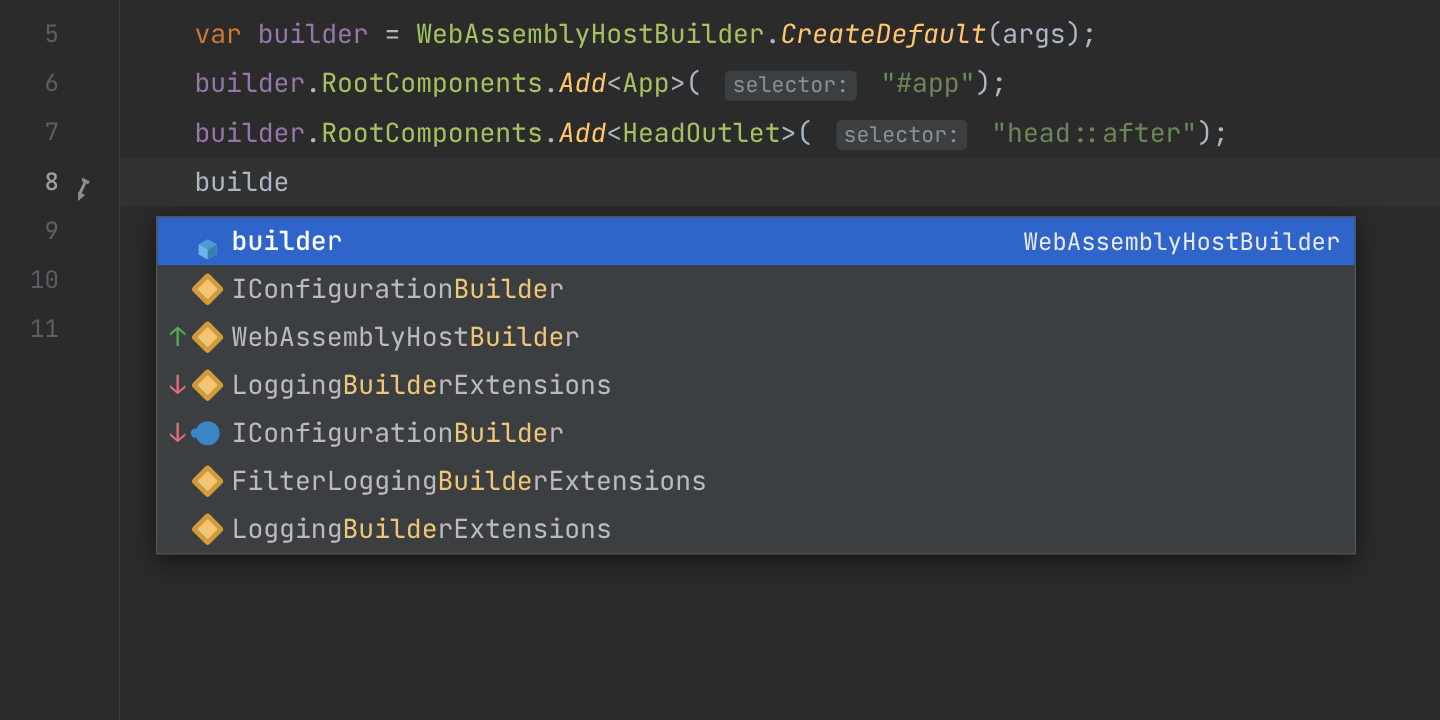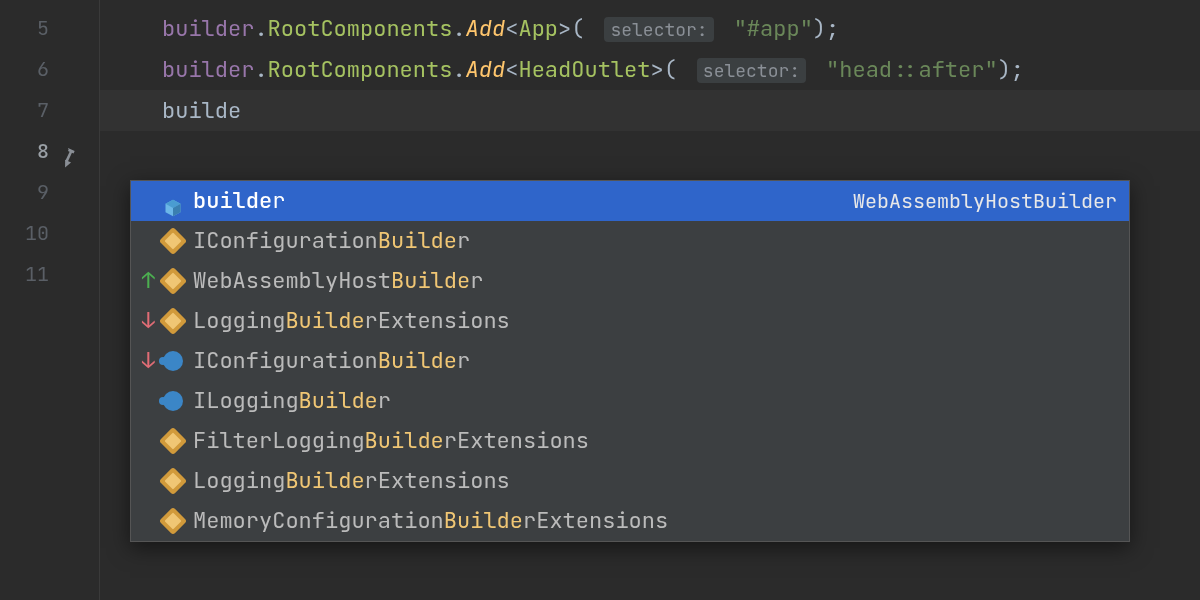--- a/index.html
+++ b/index.html
@@ -132,20 +132,21 @@
             <path d="M13.3 2l5.7 5.7-2 2-1.4-1.4L8 16l-2-2 7.6-7.6-1.4-1.4 1.1-1 zM3 21l3-8 5 5-8 3z" transform="rotate(-20 12 12)"></path>
           </svg></span></div>
       <div class="ln">9</div>
       <div class="ln">10</div>
       <div class="ln">11</div>
     </div>
   <div class="code" id="code">
     <div class="ghost">
       
     </div>
+    <div class="line"><span class="kw">var</span><span class="dot"> </span><span class="var">builder</span><span class="dot"> = </span><span class="type">WebAssemblyHostBuilder</span><span class="dot">.</span><span class="call">CreateDefault</span><span class="par">(</span><span class="dot">args</span><span class="par">);</span></div>
       <div class="line"><span class="var">builder</span><span class="dot">.</span><span class="type">RootComponents</span><span class="dot">.</span><span class="call">Add</span><span class="ang">&lt;</span><span class="type">App</span><span class="ang">&gt;</span><span class="par">(</span><span class="hint">selector:</span><span class="str">"#app"</span><span class="par">);</span></div>
       <div class="line"><span class="var">builder</span><span class="dot">.</span><span class="type">RootComponents</span><span class="dot">.</span><span class="call">Add</span><span class="ang">&lt;</span><span class="type">HeadOutlet</span><span class="ang">&gt;</span><span class="par">(</span><span class="hint">selector:</span><span class="str">"head::after"</span><span class="par">);</span></div>
       <div class="line active"><span class="dot">builde</span></div>
       <div class="line"></div>
       <div class="line"></div>
       <div class="line"></div>
       <div class="popup" id="popup">
         <div class="row selected">
           <span class="mark "></span>
           <span class="icon">
@@ -182,40 +183,26 @@
         <div class="row">
           <span class="mark down">↓</span>
           <span class="icon">
             <span class="i-iface"></span>
           </span>
           <span class="label"><span class="nomatch">IConfiguration</span><span class="match">Builde</span><span class="nomatch">r</span></span>
         </div>
         <div class="row">
           <span class="mark "></span>
           <span class="icon">
-            <span class="i-iface"></span>
-          </span>
-          <span class="label"><span class="nomatch">ILogging</span><span class="match">Builde</span><span class="nomatch">r</span></span>
-        </div>
-        <div class="row">
-          <span class="mark "></span>
-          <span class="icon">
             <span class="i-class"></span>
           </span>
           <span class="label"><span class="nomatch">FilterLogging</span><span class="match">Builde</span><span class="nomatch">rExtensions</span></span>
         </div>
         <div class="row">
           <span class="mark "></span>
           <span class="icon">
             <span class="i-class"></span>
           </span>
           <span class="label"><span class="nomatch">Logging</span><span class="match">Builde</span><span class="nomatch">rExtensions</span></span>
-        </div>
-        <div class="row">
-          <span class="mark "></span>
-          <span class="icon">
-            <span class="i-class"></span>
-          </span>
-          <span class="label"><span class="nomatch">MemoryConfiguration</span><span class="match">Builde</span><span class="nomatch">rExtensions</span></span>
         </div>
       </div>
   </div>
 </div>
 
 </body></html>

